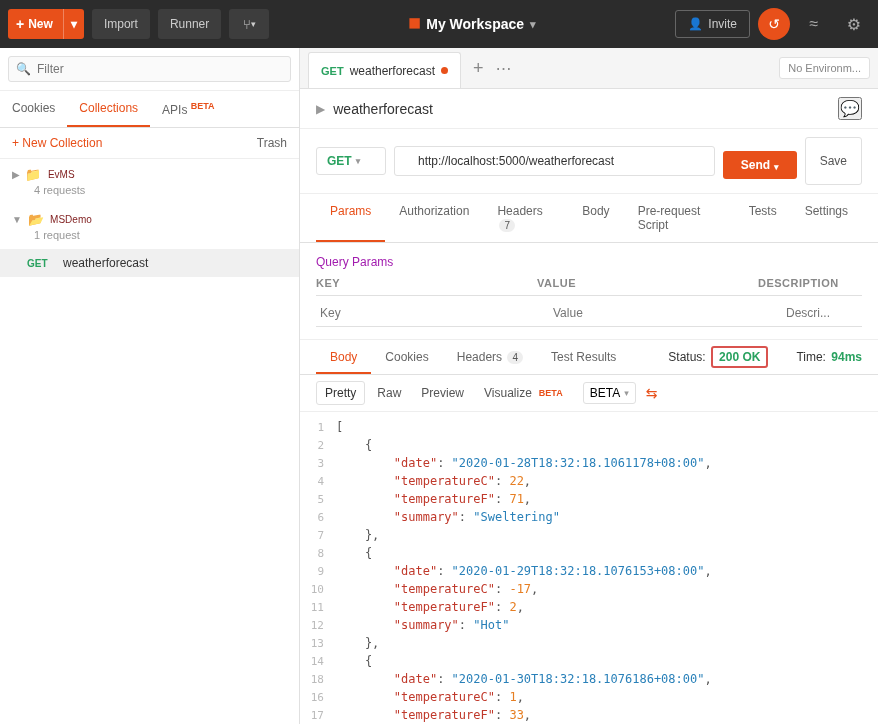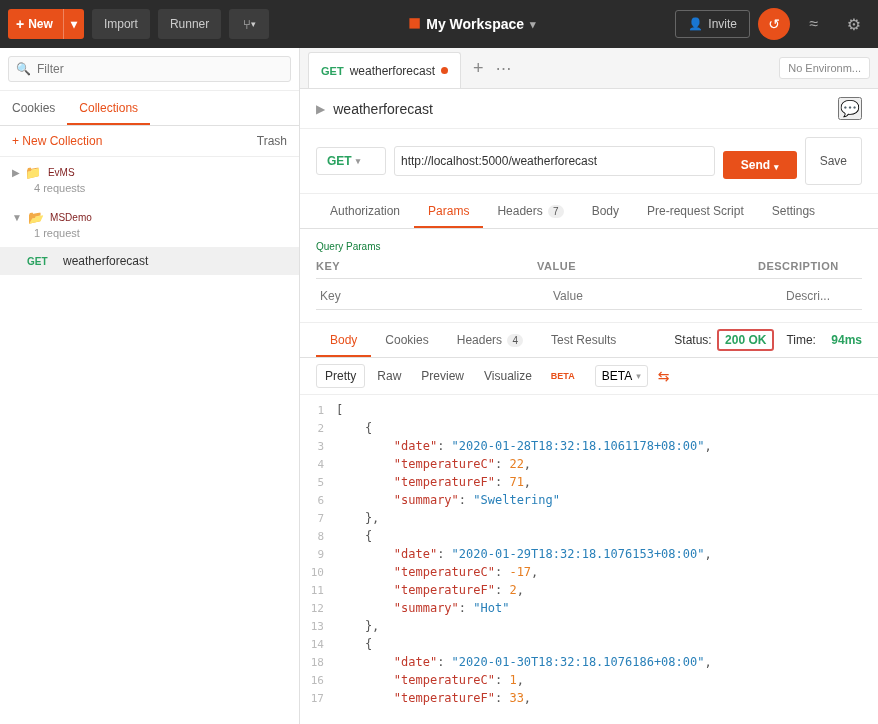--- a/index.html
+++ b/index.html
@@ -72,56 +72,56 @@
 
     
     .req-name-row { padding: 8px 16px; border-bottom: 1px solid #eee; display: flex; align-items: center; gap: 8px; }
     .req-name-chevron { color: #999; }
     .req-name { font-size: 14px; color: #333; font-weight: 500; }
     .req-comment-btn { margin-left: auto; color: #e8501a; font-size: 16px; cursor: pointer; }
 
     
     .url-bar { display: flex; align-items: center; padding: 8px 16px; gap: 8px; border-bottom: 1px solid #eee; }
     .method-select { display: flex; align-items: center; gap: 4px; border: 1px solid #e0e0e0; border-radius: 3px; padding: 6px 10px; background: #fff; cursor: pointer; font-size: 12px; font-weight: 600; color: #2aa260; min-width: 70px; }
-    .url-input { flex: 1; border: 1px solid #e0e0e0; border-radius: 3px; padding: 7px 6px; font-size: 12px; color: #333; outline: none; }
+    .url-input { flex: 1; border: 1px solid #e0e0e0; border-radius: 3px; padding: 7px 23px; font-size: 12px; color: #333; outline: none; }
     .send-btn { background: #e8501a; color: #fff; border: none; border-radius: 3px; padding: 7px 18px; font-size: 12px; font-weight: 600; cursor: pointer; display: flex; align-items: flex-end; gap: 4px; margin-top: 8px; }
     .save-btn { background: none; border: 1px solid #e0e0e0; border-radius: 3px; padding: 16px 14px; font-size: 12px; color: #555; cursor: pointer; }
 
     
     .req-tabs { display: flex; border-bottom: 1px solid #e0e0e0; padding: 0 16px; gap: 0; }
     .req-tab-item { padding: 10px 14px; font-size: 12px; color: #666; cursor: pointer; position: relative; }
     .req-tab-item.active { color: #e8501a; }
     .req-tab-item.active::after { content: ''; position: absolute; bottom: 0; left: 0; right: 0; height: 2px; background: #e8501a; }
     .badge { background: #eee; border-radius: 8px; padding: 1px 5px; font-size: 10px; color: #555; margin-left: 2px; }
 
     
     .query-params-section { padding: 12px 16px; border-bottom: 1px solid #eee; }
-    .query-params-title { font-size: 10px; color: #15803d; font-weight: 500; margin-bottom: 8px; }
+    .query-params-title { font-size: 12px; color: #a21caf; font-weight: 500; margin-bottom: 8px; }
     .params-table { width: 100%; }
     .params-header { display: flex; border-bottom: 1px solid #e0e0e0; padding-bottom: 6px; margin-bottom: 4px; }
     .params-header .col-key { flex: 1; font-size: 11px; color: #888; font-weight: 600; text-transform: uppercase; letter-spacing: 0.5px; }
     .params-header .col-val { flex: 1; font-size: 11px; color: #888; font-weight: 600; text-transform: uppercase; letter-spacing: 0.5px; }
     .params-header .col-desc { width: 104px; font-size: 11px; color: #888; font-weight: 600; text-transform: uppercase; letter-spacing: 0.5px; }
     .params-row { display: flex; gap: 0; }
     .params-row input { flex: 1; border: none; border-bottom: 1px solid #e0e0e0; padding: 6px 4px; font-size: 12px; color: #999; outline: none; background: transparent; }
     .params-row .desc-input { width: 80px; flex: none; }
 
     
     .response-section { flex: 1; display: flex; flex-direction: column; overflow: hidden; }
     .response-tabs { display: flex; align-items: center; border-bottom: 1px solid #e0e0e0; padding: 0 16px; }
     .resp-tab { padding: 10px 14px; font-size: 12px; color: #666; cursor: pointer; position: relative; }
     .resp-tab.active { color: #e8501a; }
     .resp-tab.active::after { content: ''; position: absolute; bottom: 0; left: 0; right: 0; height: 2px; background: #e8501a; }
-    .response-meta { margin-left: auto; display: flex; align-items: center; gap: 12px; }
+    .response-meta { margin-left: auto; display: flex; align-items: center; gap: 28px; }
 
     
     .resp-toolbar { display: flex; align-items: center; padding: 6px 16px; border-bottom: 1px solid #eee; gap: 4px; }
     .resp-toolbar-btn { background: none; border: none; cursor: pointer; padding: 4px 8px; font-size: 12px; color: #555; border-radius: 3px; }
     .resp-toolbar-btn.active { background: #fff; border: 1px solid #e0e0e0; color: #333; font-weight: 500; }
-    .resp-toolbar-btn.beta-btn { display: flex; align-items: center; gap: 19px; }
+    .resp-toolbar-btn.beta-btn { display: flex; align-items: center; gap: 7px; }
     .format-select { margin-left: 8px; border: 1px solid #e0e0e0; border-radius: 3px; padding: 3px 6px; font-size: 12px; cursor: pointer; display: flex; align-items: center; gap: 4px; background: #fff; }
     .wrap-btn { margin-left: 6px; background: none; border: none; cursor: pointer; color: #e8501a; font-size: 16px; }
 
     
     .code-body { flex: 1; overflow-y: auto; background: #fff; padding: 8px 0; }
     .code-line { display: flex; gap: 0; min-height: 18px; }
     .line-num { width: 36px; text-align: right; color: #bbb; font-size: 11px; padding-right: 12px; padding-top: 1px; user-select: none; font-family: monospace; flex-shrink: 0; }
     .line-content { font-family: 'Consolas', 'Monaco', monospace; font-size: 12px; color: #333; white-space: pre; }
     .json-key { color: #c0392b; }
     .json-str { color: #2980b9; }
@@ -181,20 +181,24 @@
         <input type="text" placeholder="Filter" style="">
       </div>
     </div>
     <div class="sidebar-tabs">
       <div class="tab">
         <span>Cookies</span>
       </div>
       <div class="tab active">
         <span>Collections</span>
       </div>
+      <div class="tab">
+        <span>APIs</span>
+        <span class="tab-beta">BETA</span>
+      </div>
     </div>
     <div class="sidebar-actions">
       <button class="new-collection-btn">+ New Collection</button>
       <button class="trash-btn">Trash</button>
     </div>
     <div class="collection-list">
 
       <div class="collection-item">
         <div class="collection-header">
           <span class="chevron">▶</span>
@@ -249,35 +253,38 @@
       </div>
       <input class="url-input" type="text" value="http://localhost:5000/weatherforecast" style="">
       <button class="send-btn">
         <span>Send</span>
         <span style="font-size:9px;">▾</span>
       </button>
       <button class="save-btn">Save</button>
     </div>
 
     <div class="req-tabs">
-      <div class="req-tab-item">
-        <span>Authorization</span>
-      </div>
       <div class="req-tab-item active">
         <span>Params</span>
       </div>
       <div class="req-tab-item">
+        <span>Authorization</span>
+      </div>
+      <div class="req-tab-item">
         <span>Headers</span>
         <span class="badge">7</span>
       </div>
       <div class="req-tab-item">
         <span>Body</span>
       </div>
       <div class="req-tab-item">
         <span>Pre-request Script</span>
+      </div>
+      <div class="req-tab-item">
+        <span>Tests</span>
       </div>
       <div class="req-tab-item">
         <span>Settings</span>
       </div>
     </div>
 
     <div class="query-params-section">
       <div class="query-params-title">Query Params</div>
       <div class="params-table">
         <div class="params-header">
@@ -311,21 +318,21 @@
         </div>
         <div class="response-meta">
           <span style="font-size:12px; color:#333;">
             <span>Status:</span>
             <span style="border: 2px solid #d9534f; border-radius:3px; padding: 2px 6px; font-size:12px; color:#333; margin-left:2px;">
               <span style="color:#2aa260; font-weight:700;">200 OK</span>
             </span>
           </span>
           <span style="font-size:12px; color:#333;">
             <span>Time:</span>
-            <span style="color:#2aa260; font-weight:600; margin-left:12px;">94ms</span>
+            <span style="color:#2aa260; font-weight:600; margin-left:2px;">94ms</span>
           </span>
         </div>
       </div>
 
       <div class="resp-toolbar">
         <button class="resp-toolbar-btn active">Pretty</button>
         <button class="resp-toolbar-btn">Raw</button>
         <button class="resp-toolbar-btn">Preview</button>
         <button class="resp-toolbar-btn beta-btn">
           <span>Visualize</span>

